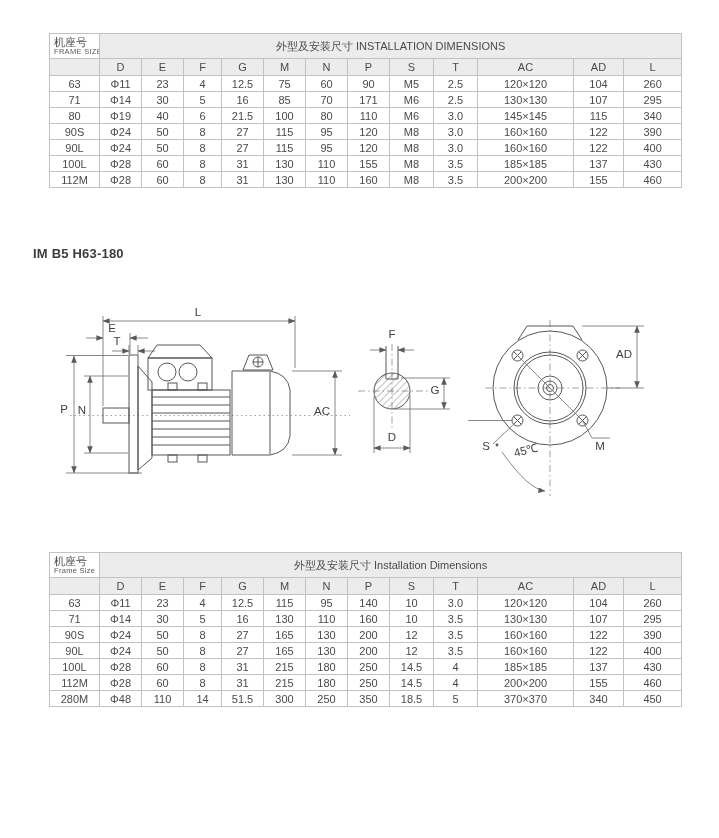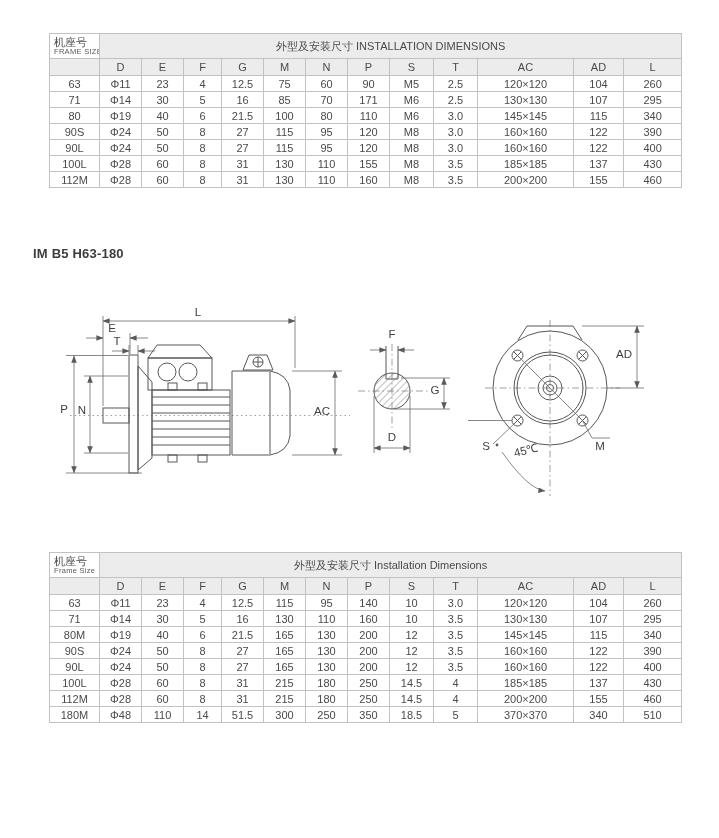--- a/index.html
+++ b/index.html
@@ -432,35 +432,20 @@
           <td>130</td>
           <td>110</td>
           <td>160</td>
           <td>10</td>
           <td>3.5</td>
           <td>130×130</td>
           <td>107</td>
           <td>295</td>
         </tr>
         <tr>
-          <td>80M</td>
-          <td>Φ19</td>
-          <td>40</td>
-          <td>6</td>
-          <td>21.5</td>
-          <td>165</td>
-          <td>130</td>
-          <td>200</td>
-          <td>12</td>
-          <td>3.5</td>
-          <td>145×145</td>
-          <td>115</td>
-          <td>340</td>
-        </tr>
-        <tr>
           <td>90S</td>
           <td>Φ24</td>
           <td>50</td>
           <td>8</td>
           <td>27</td>
           <td>165</td>
           <td>130</td>
           <td>200</td>
           <td>12</td>
           <td>3.5</td>
@@ -507,29 +492,29 @@
           <td>215</td>
           <td>180</td>
           <td>250</td>
           <td>14.5</td>
           <td>4</td>
           <td>200×200</td>
           <td>155</td>
           <td>460</td>
         </tr>
         <tr>
-          <td>180M</td>
+          <td>280M</td>
           <td>Φ48</td>
           <td>110</td>
           <td>14</td>
           <td>51.5</td>
           <td>300</td>
           <td>250</td>
           <td>350</td>
           <td>18.5</td>
           <td>5</td>
           <td>370×370</td>
           <td>340</td>
-          <td>510</td>
+          <td>450</td>
         </tr>
       </tbody>
   </table>
 </div>
 
 </body></html>

